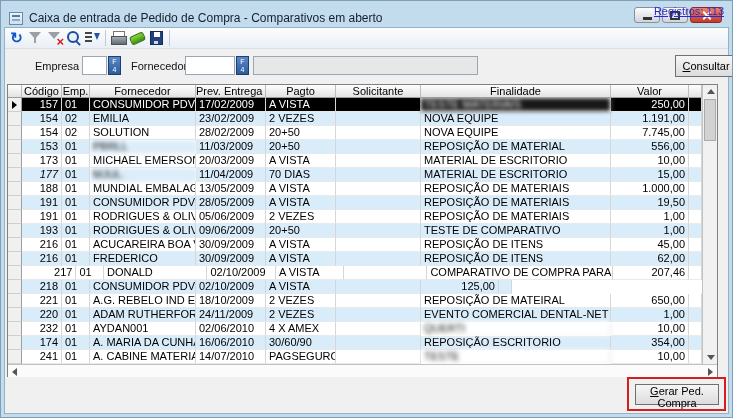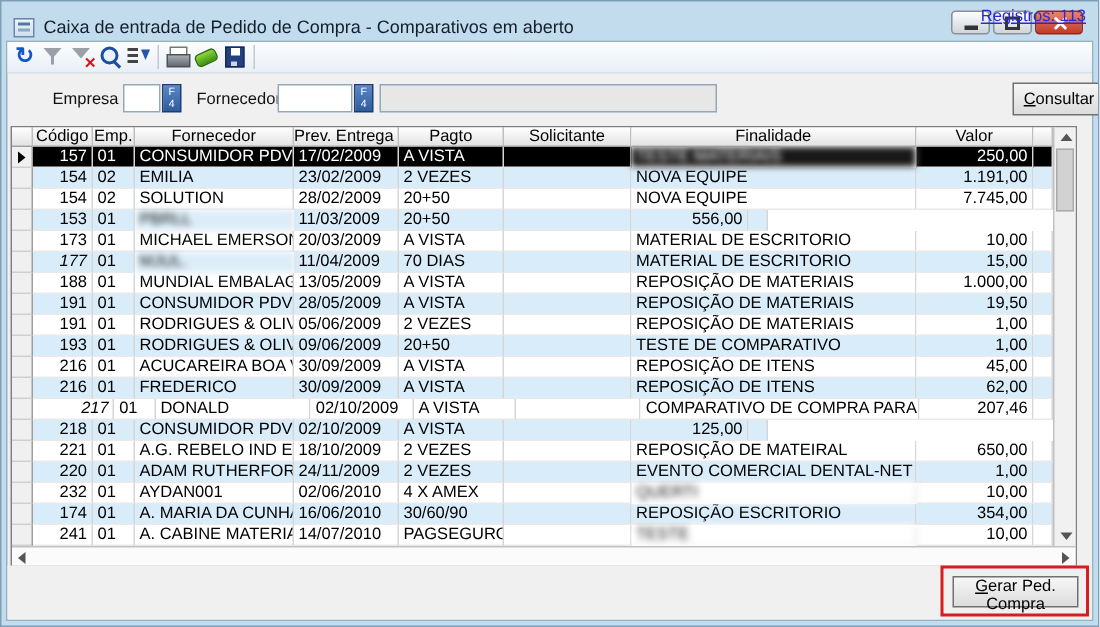--- a/index.html
+++ b/index.html
@@ -198,20 +198,21 @@
           <div class="dcell" style="width: 13px;"></div>
         </div>
         <div class="trow alt">
           <div class="selcell"></div>
           <div class="dcell ar" style="width: 40px;">153</div>
           <div class="dcell" style="width: 28px;">01</div>
           <div class="dcell censored" style="width: 106px;">PBRLL</div>
           <div class="dcell" style="width: 70px;">11/03/2009</div>
           <div class="dcell" style="width: 70px;">20+50</div>
           <div class="dcell" style="width: 85px;"></div>
+          <div class="dcell" style="width: 190px;">REPOSIÇÃO DE MATERIAL</div>
           <div class="dcell ar" style="width: 78px;">556,00</div>
           <div class="dcell" style="width: 13px;"></div>
         </div>
         <div class="trow">
           <div class="selcell"></div>
           <div class="dcell ar" style="width: 40px;">173</div>
           <div class="dcell" style="width: 28px;">01</div>
           <div class="dcell" style="width: 106px;">MICHAEL EMERSON</div>
           <div class="dcell" style="width: 70px;">20/03/2009</div>
           <div class="dcell" style="width: 70px;">A VISTA</div>
@@ -299,21 +300,21 @@
           <div class="dcell" style="width: 106px;">FREDERICO</div>
           <div class="dcell" style="width: 70px;">30/09/2009</div>
           <div class="dcell" style="width: 70px;">A VISTA</div>
           <div class="dcell" style="width: 85px;"></div>
           <div class="dcell" style="width: 190px;">REPOSIÇÃO DE ITENS</div>
           <div class="dcell ar" style="width: 78px;">62,00</div>
           <div class="dcell" style="width: 13px;"></div>
         </div>
         <div class="trow">
           <div class="selcell"></div>
-          <div class="dcell ar" style="width: 56px; font-style: italic;">217</div>
+          <div class="dcell ar" style="width: 56px;">217</div>
           <div class="dcell" style="width: 28px;">01</div>
           <div class="dcell" style="width: 106px;">DONALD</div>
           <div class="dcell" style="width: 70px;">02/10/2009</div>
           <div class="dcell" style="width: 70px;">A VISTA</div>
           <div class="dcell" style="width: 85px;"></div>
           <div class="dcell" style="width: 190px;">COMPARATIVO DE COMPRA PARA FINAL DE</div>
           <div class="dcell ar" style="width: 78px;">207,46</div>
           <div class="dcell" style="width: 13px;"></div>
         </div>
         <div class="trow alt">

